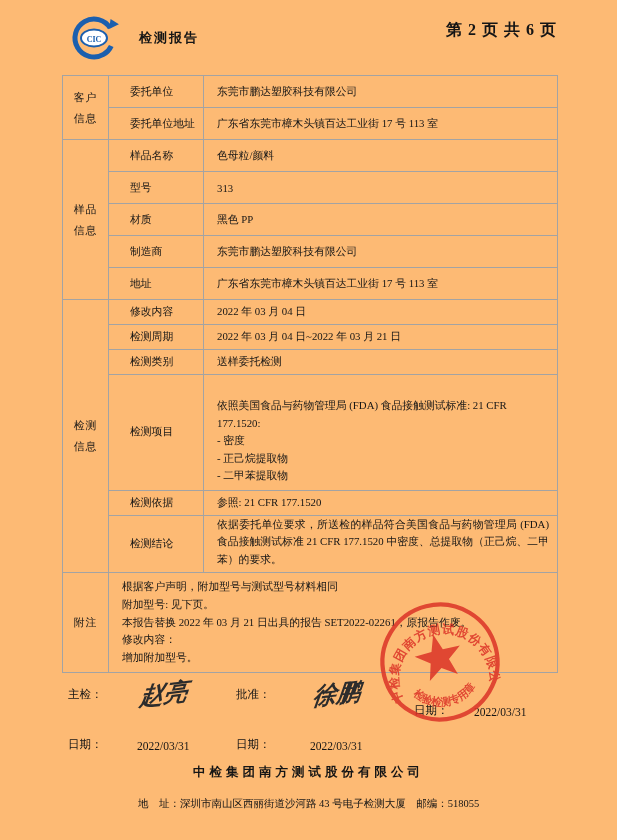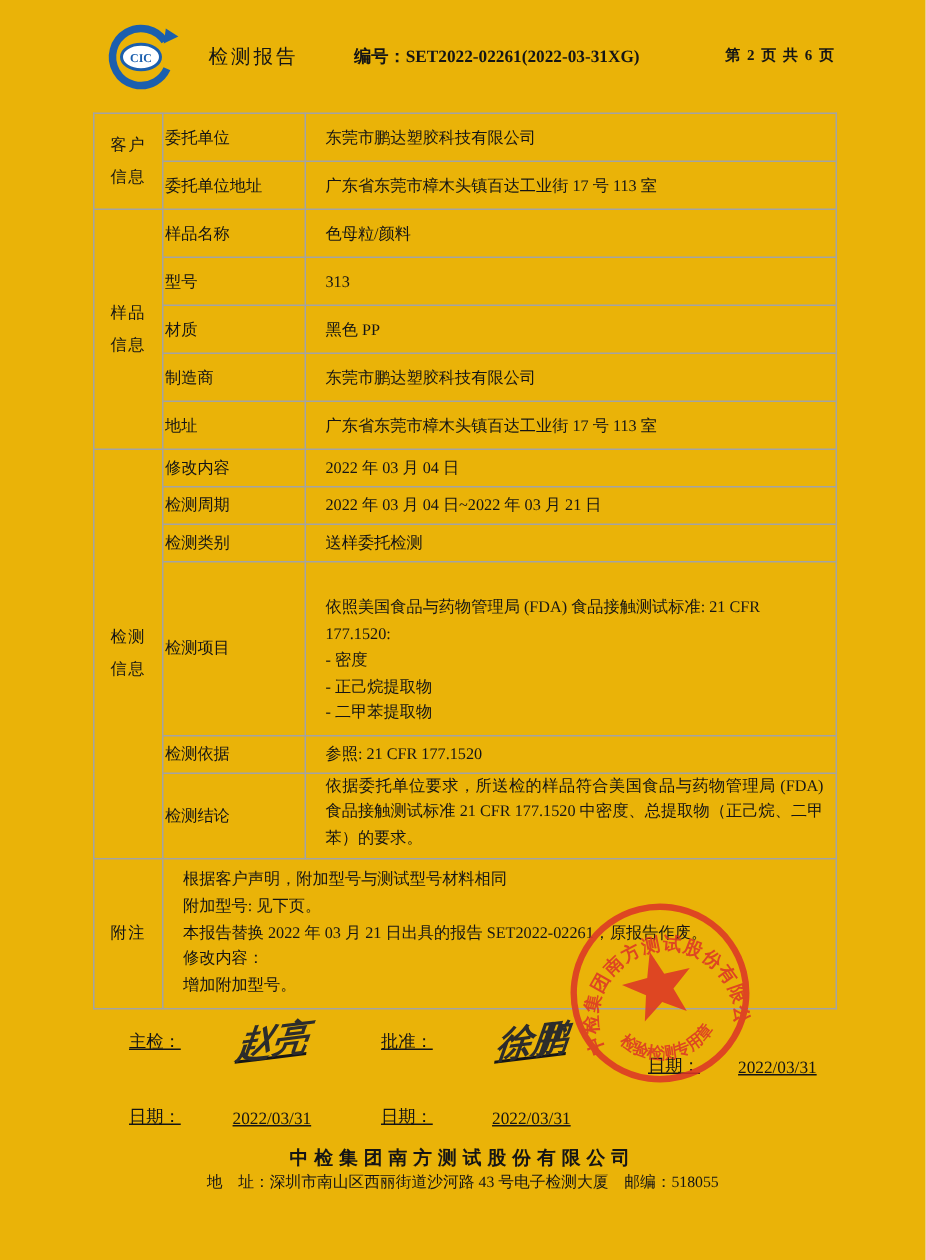--- a/index.html
+++ b/index.html
@@ -1,79 +1,77 @@
 <!DOCTYPE html>
 <html><head>
 <meta charset="utf-8">
 <style>
   html,body{margin:0;padding:0;background:#e8e8e8;}
   .page{
-    position:relative;width:617px;height:840px;background:#eab308;
+    position:relative;width:617px;height:840px;background:#fdba74;
     font-family:"Liberation Serif","DejaVu Serif",serif;color:#151515;
     overflow:hidden;margin:0 auto;
   }
   
   .logo{position:absolute;left:66px;top:13px;width:58px;height:50px;}
-  .hdr-title{position:absolute;left:139px;top:29px;font-size:13px;font-weight:normal;letter-spacing:2px;}
+  .hdr-title{position:absolute;left:139px;top:29px;font-size:13px;font-weight:bold;letter-spacing:2px;}
   .hdr-no{position:absolute;left:236px;top:30px;font-size:11.5px;font-weight:bold;}
-  .hdr-page{position:absolute;right:60px;top:30px;font-size:10px;font-weight:bold;letter-spacing:1px;}
+  .hdr-page{position:absolute;right:60px;top:20px;font-size:16px;font-weight:bold;letter-spacing:1px;}
   
   table.report{
     position:absolute;left:62px;top:75px;width:496px;
     border-collapse:collapse;table-layout:fixed;font-size:10.8px;
   }
   table.report td{border:1px solid #a3a3a3;vertical-align:middle;overflow:hidden;}
   td.sec{text-align:center;white-space:pre-line;line-height:21px;letter-spacing:1px;}
-  td.lbl{padding-left:1px;}
+  td.lbl{padding-left:21px;}
   td.val{padding-left:13px;padding-right:8px;}
   tr.h32{height:32px;}
   tr.h25{height:25px;}
   td.multiline{white-space:pre-line;line-height:17.5px;padding-top:22px;padding-bottom:5px;vertical-align:top;}
   td.justify{text-align:justify;line-height:17.5px;padding-top:0;padding-bottom:4px;}
   td.remark-content{white-space:pre-line;line-height:17.8px;padding:5px 10px 5px 13px;vertical-align:top;}
   
   .sign-area{
-    position:absolute;left:74px;top:670px;width:496px;height:90px;
+    position:absolute;left:56px;top:670px;width:496px;height:90px;
     display:grid;grid-template-columns:168px 178px 150px;grid-template-rows:48px 34px;
     font-size:11.5px;
-    text-decoration:underline;
   }
   .sign-cell{display:flex;align-items:center;}
   .sign-cell .slabel{padding-left:12px;white-space:nowrap;}
   .sign-name{flex:1;text-align:center;font-size:24px;font-weight:bold;
     transform:rotate(-7deg) skewX(-14deg);font-style:italic;color:#2c2c2c;}
   .sign-scribble{flex:1;display:flex;justify-content:center;}
   .date-cell{display:flex;align-items:flex-end;}
   .date-cell .slabel{padding-left:12px;white-space:nowrap;}
   .date-val{flex:1;text-align:center;}
   
   .stamp{position:absolute;left:374px;top:596px;width:132px;height:132px;opacity:.85;pointer-events:none;}
   .stamp svg{transform:rotate(-14deg);}
   .stamp text{fill:#dc3327;font-weight:bold;font-family:"Liberation Serif",serif;}
   
   .footer{position:absolute;left:0;top:764px;width:617px;text-align:center;}
   .f-company{font-size:12.5px;font-weight:bold;letter-spacing:4px;}
-  .f-line{font-size:10.5px;margin-top:0;}
+  .f-line{font-size:10.5px;margin-top:16px;}
   .f-url{color:#0016d9;text-decoration:underline;font-family:"Liberation Mono","DejaVu Sans Mono",monospace;font-size:10px;}
 </style>
 </head>
 <body>
 
 <div class="page">
 
   <div class="logo">
     <svg width="58" height="50" viewBox="0 0 58 50">
       <circle cx="28" cy="25" r="19" fill="none" stroke="#1b5fae" stroke-width="5" stroke-dasharray="100 20" stroke-dashoffset="-18" transform="rotate(-30 28 25)"></circle>
       <polygon points="44,6 53,10 44,16" fill="#1b5fae" transform="rotate(8 44 10)"></polygon>
       <ellipse cx="28" cy="25" rx="13" ry="8.5" fill="#ffffff" stroke="#1b5fae" stroke-width="2"></ellipse>
       <text x="28" y="28.5" text-anchor="middle" font-size="8" font-weight="bold" fill="#1b5fae" font-family="Liberation Serif,serif">CIC</text>
     </svg>
   </div>
   <div class="hdr-title">检测报告</div>
-  <div class="hdr-no">编号：SET2022-02261(2022-03-31XG)</div>
   <div class="hdr-page">第 2 页 共 6 页</div>
 
   <table class="report">
     <colgroup>
         <col style="width:46px">
         <col style="width:95px">
         <col>
       </colgroup>
     <tbody>
 

